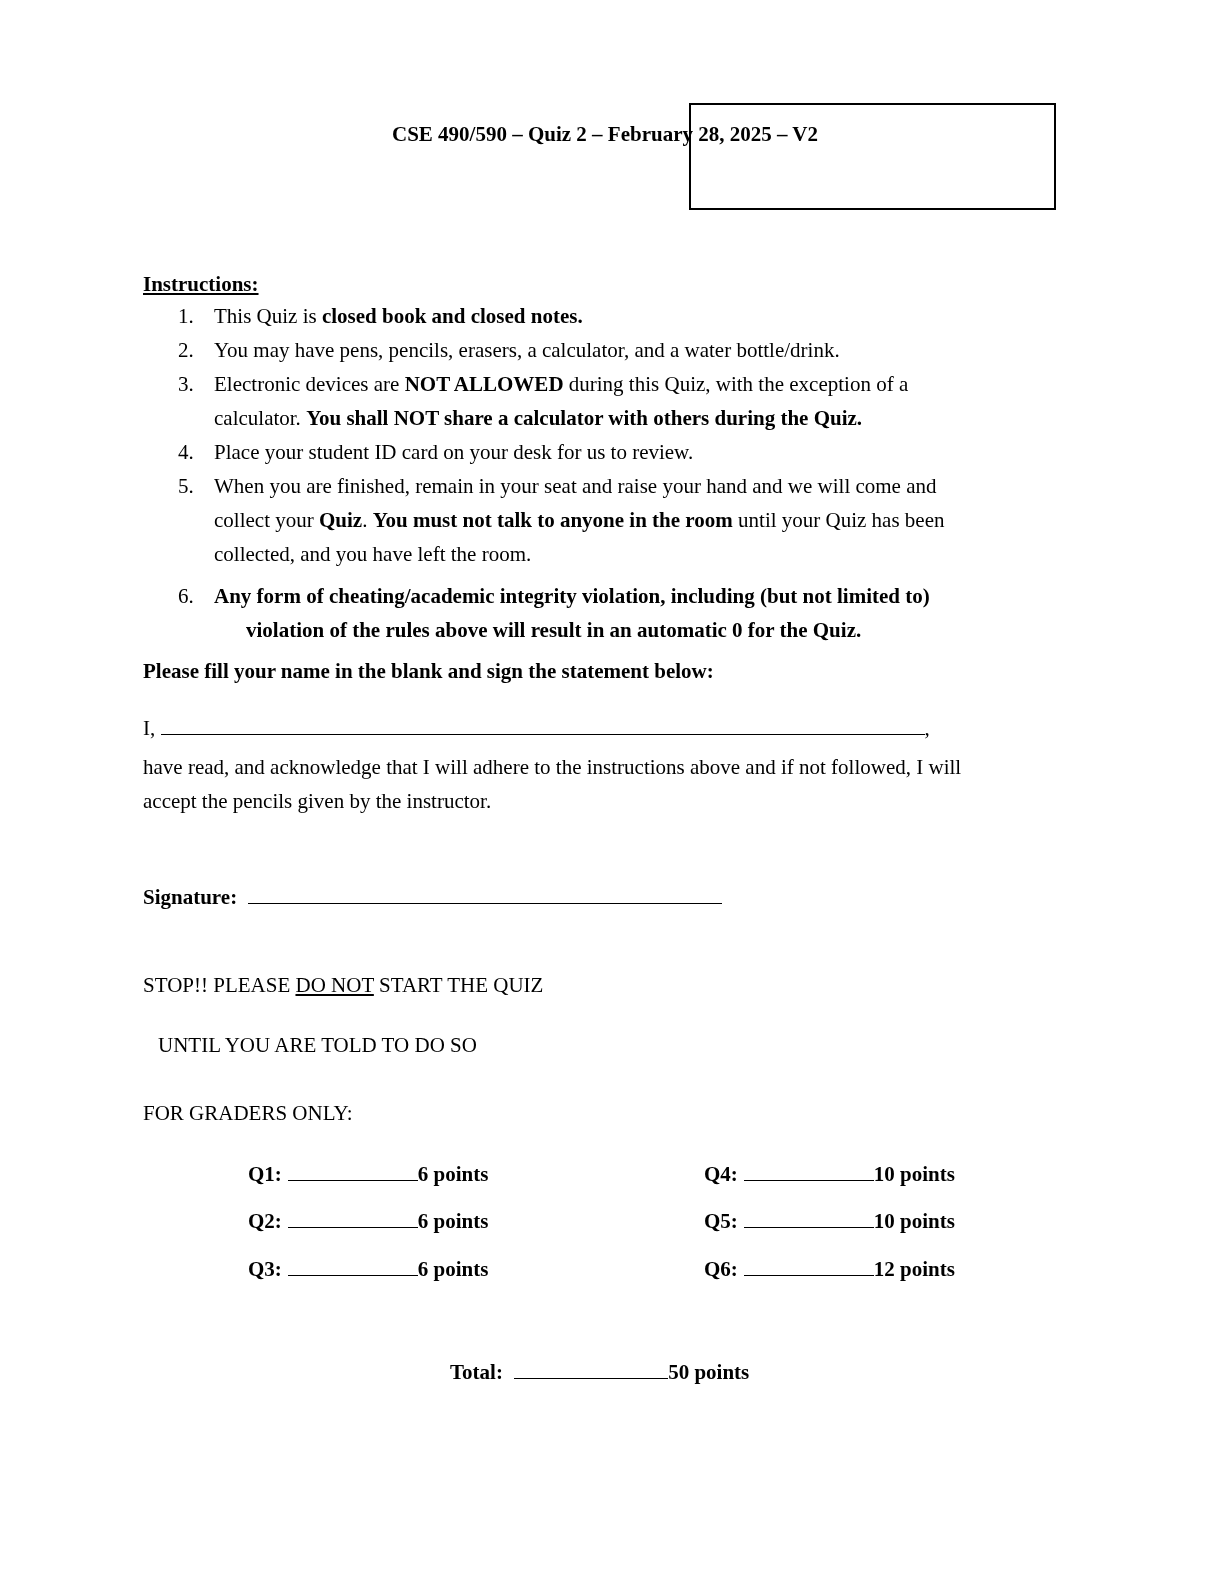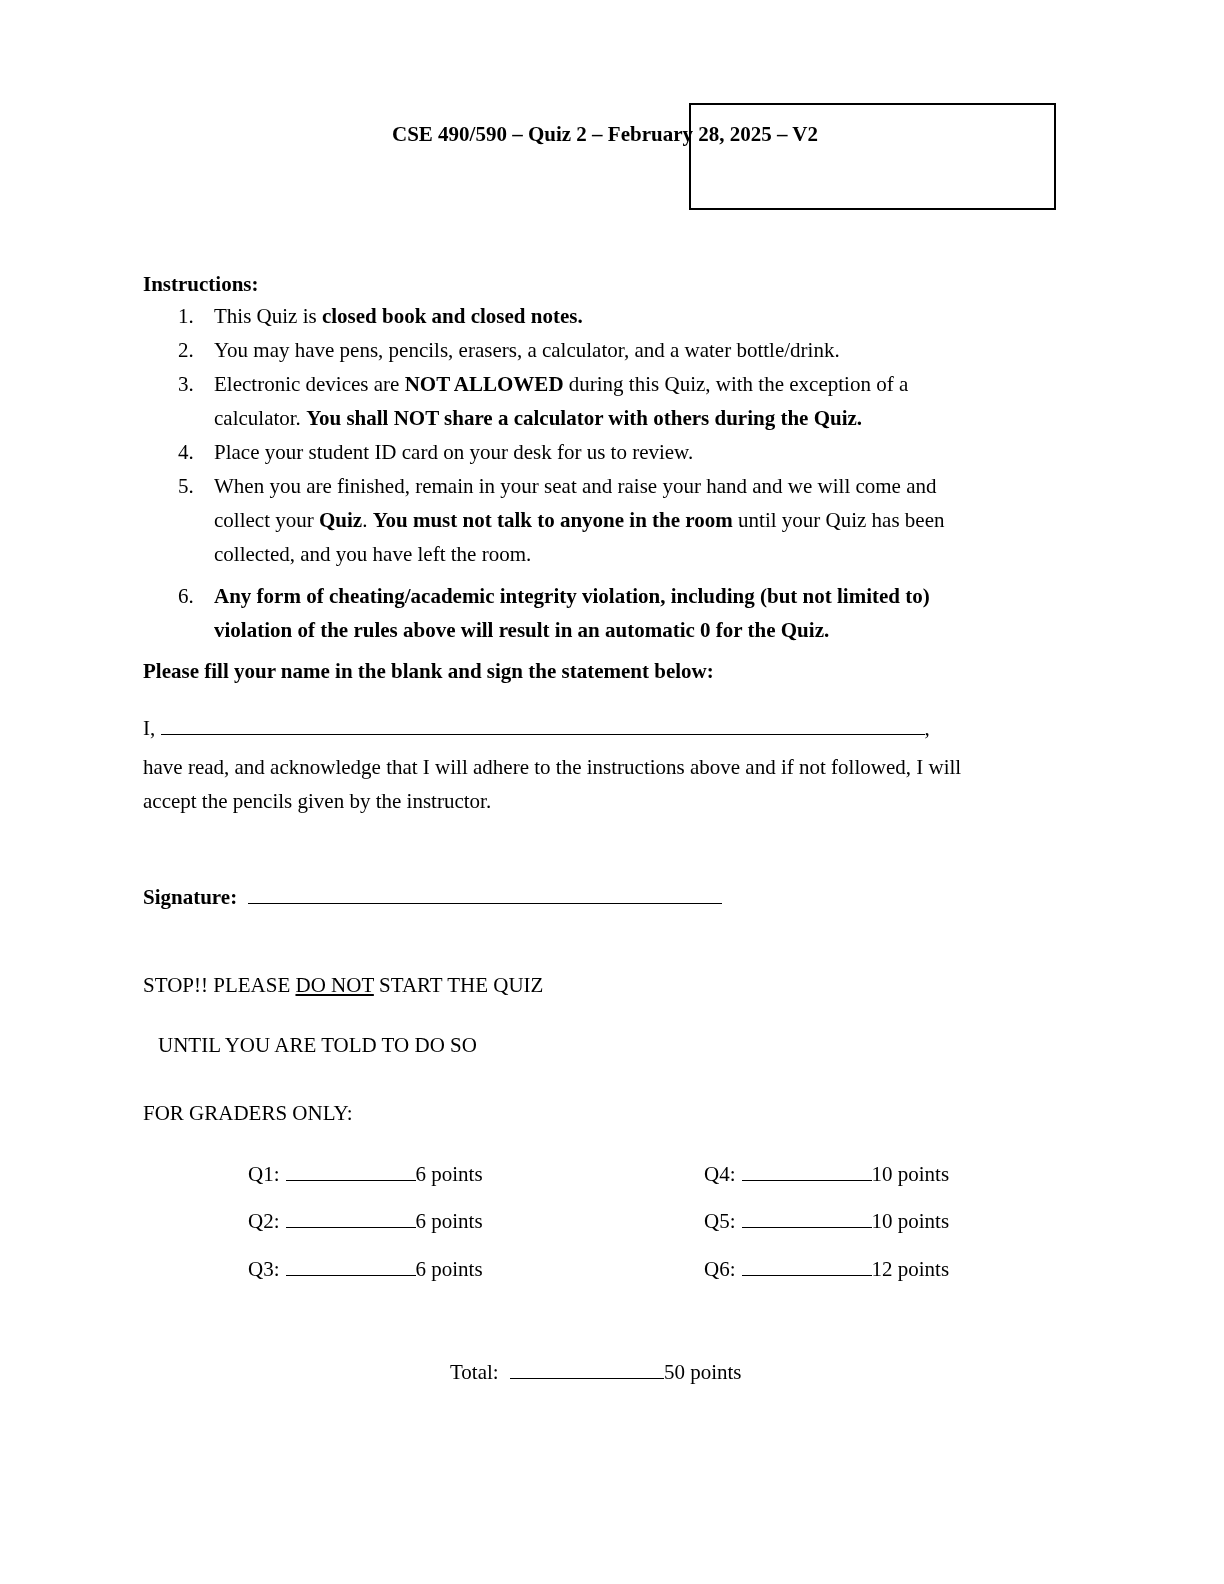--- a/index.html
+++ b/index.html
@@ -5,26 +5,26 @@
   html, body { margin: 0; padding: 0; background: #ffffff; }
   body {
     width: 1224px; height: 1584px; position: relative; overflow: hidden;
     font-family: "Liberation Serif", "DejaVu Serif", serif;
     color: #000000; font-size: 21px;
   }
   .abs { position: absolute; white-space: nowrap; }
   .b { font-weight: bold; }
   .title { left: 0; width: 1210px; top: 74px; text-align: center; font-weight: bold; font-size: 21px; margin-top: 48px; }
   .id-box { left: 689px; top: 103px; width: 363px; height: 103px; border: 2px solid #000; }
-  .heading { left: 143px; top: 272px; font-weight: bold; }
+  .heading { left: 143px; top: 272px; font-weight: bold; text-decoration: underline; }
   .num { position: absolute; left: 178px; }
   .line { position: absolute; left: 214px; white-space: nowrap; }
   .blank { display: inline-block; border-bottom: 1.5px solid #000; vertical-align: baseline; height: 1px; }
   .u { text-decoration: underline; }
-  .score-row { position: absolute; font-weight: normal; white-space: nowrap; }
+  .score-row { position: absolute; font-weight: bold; white-space: nowrap; }
 </style>
 </head>
 <body>
 
 <div class="abs title">CSE 490/590 – Quiz 2 – February 28, 2025 – V2</div>
 <div class="abs id-box"></div>
 
 <div class="abs heading">Instructions:</div>
 
 <div id="instr-list">
@@ -36,21 +36,21 @@
     <div class="line" style="top: 372px;"><span>Electronic devices are </span><span class="b">NOT ALLOWED</span><span> during this Quiz, with the exception of a</span></div>
     <div class="line" style="top: 406px;"><span>calculator. </span><span class="b">You shall NOT share a calculator with others during the Quiz.</span></div>
     <div class="num" style="top: 440px;">4.</div>
     <div class="line" style="top: 440px;"><span>Place your student ID card on your desk for us to review.</span></div>
     <div class="num" style="top: 474px;">5.</div>
     <div class="line" style="top: 474px;"><span>When you are finished, remain in your seat and raise your hand and we will come and</span></div>
     <div class="line" style="top: 508px;"><span>collect your </span><span class="b">Quiz</span><span>. </span><span class="b">You must not talk to anyone in the room</span><span> until your Quiz has been</span></div>
     <div class="line" style="top: 542px;"><span>collected, and you have left the room.</span></div>
     <div class="num" style="top: 584px;">6.</div>
     <div class="line" style="top: 584px;"><span class="b">Any form of cheating/academic integrity violation, including (but not limited to)</span></div>
-    <div class="line" style="top: 618px;"><span class="b">violation of the rules above will result in an automatic 0 for the Quiz.</span></div>
+    <div class="line" style="top: 618px; margin-left: 32px;"><span class="b">violation of the rules above will result in an automatic 0 for the Quiz.</span></div>
   </div>
 
 <div class="abs b" style="left:143px; top:659px;">Please fill your name in the blank and sign the statement below:</div>
 
 <div class="abs" style="left:143px; top:716px;">
   <span>I,</span>
   <span class="blank" style="width:764px;"></span><span>,</span>
 </div>
 <div class="abs" style="left:143px; top:755px;">have read, and acknowledge that I will adhere to the instructions above and if not followed, I will</div>
 <div class="abs" style="left:143px; top:789px;">accept the pencils given by the instructor.</div>

